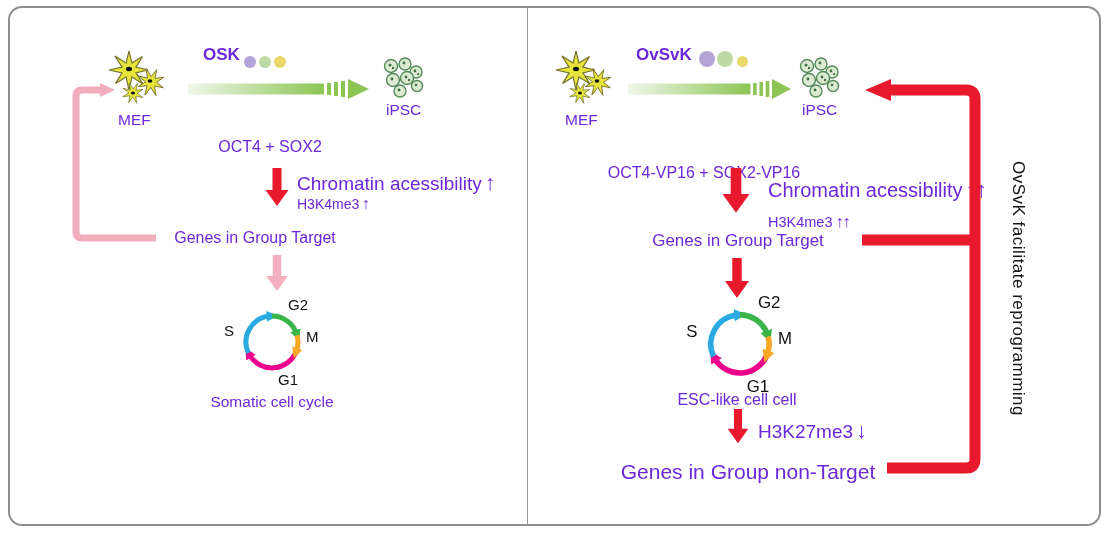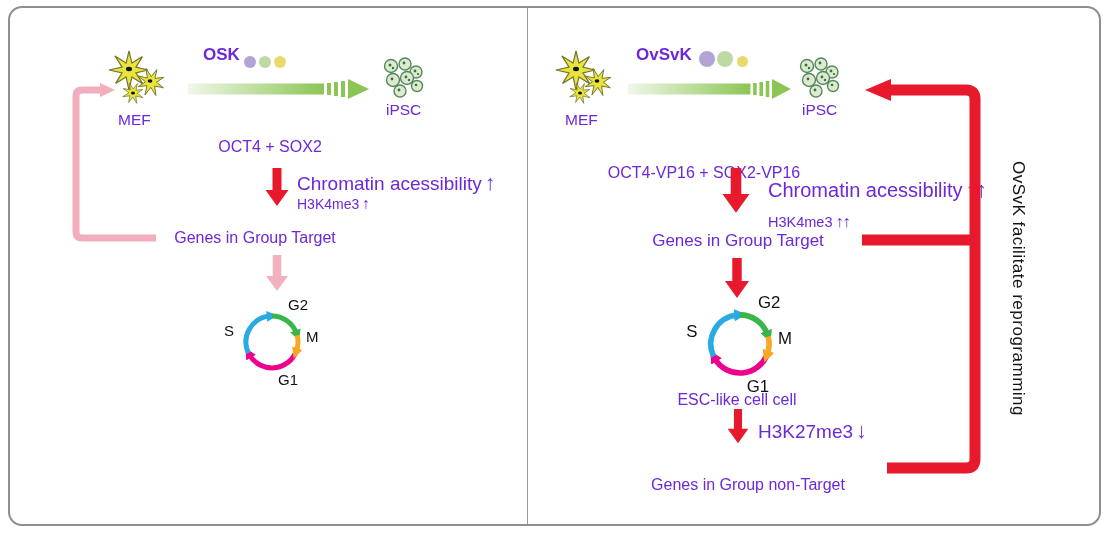--- a/index.html
+++ b/index.html
@@ -130,20 +130,21 @@
 
   <div class="cycle-wrap" style="left:222px;top:292px">
     <svg class="abs" style="left:8px;top:8px" width="84" height="84">
         <use href="#cellcycle"></use>
       </svg>
     <div class="cyc-label" style="left:66px;top:4px">G2</div>
     <div class="cyc-label" style="left:84px;top:36px">M</div>
     <div class="cyc-label" style="left:56px;top:79px">G1</div>
     <div class="cyc-label" style="left:2px;top:30px">S</div>
   </div>
+  <div class="txt ctr" style="left:172px;top:393px;width:200px;font-size:15.5px">Somatic cell cycle</div>
 
   <svg class="abs" style="left:58px;top:80px" width="130" height="170">
     <path d="M98 158 H24 Q18 158 18 152 V16 Q18 10 24 10 H42" stroke="#f2aebc" stroke-width="7" fill="none"></path>
     <polygon points="42,3 57,10 42,17" fill="#f2aebc"></polygon>
   </svg>
 
   <svg class="abs" style="left:550px;top:46px" width="75" height="66">
       <use href="#mefcells"></use>
     </svg>
   <div class="txt" style="left:565px;top:111px;font-size:15.5px">MEF</div>
@@ -187,21 +188,21 @@
     <div class="cyc-label" style="left:56px;top:79px">G1</div>
     <div class="cyc-label" style="left:2px;top:30px">S</div>
   </div>
   <div class="txt ctr" style="left:637px;top:391px;width:200px;font-size:16px">ESC-like cell cell</div>
 
   <svg class="abs" style="left:721px;top:408px" width="34" height="40">
       <use href="#downarrow" fill="#e8182d" transform="translate(17,1) scale(0.9)"></use>
     </svg>
   <div class="txt" style="left:758px;top:419px;font-size:19px"><span>H3K27me3</span><span class="uarr">↓</span></div>
 
-  <div class="txt ctr" style="left:608px;top:476px;width:280px;font-size:16px">Genes in Group non-Target</div>
+  <div class="txt ctr" style="left:608px;top:460px;width:280px;font-size:21px">Genes in Group non-Target</div>
 
   <svg class="abs" style="left:845px;top:72px" width="165" height="415">
     <path d="M17 168 H130" stroke="#e8182d" stroke-width="11" fill="none"></path>
     <path d="M42 396 H121 Q130 396 130 387 V27 Q130 18 121 18 H44" stroke="#e8182d" stroke-width="11" fill="none"></path>
     <polygon points="46,7 20,18 46,29" fill="#e8182d"></polygon>
   </svg>
   <div class="vlabel" style="left:1008px;top:128px;height:320px">OvSvK facilitate reprogramming</div>
 
 </div>
 

